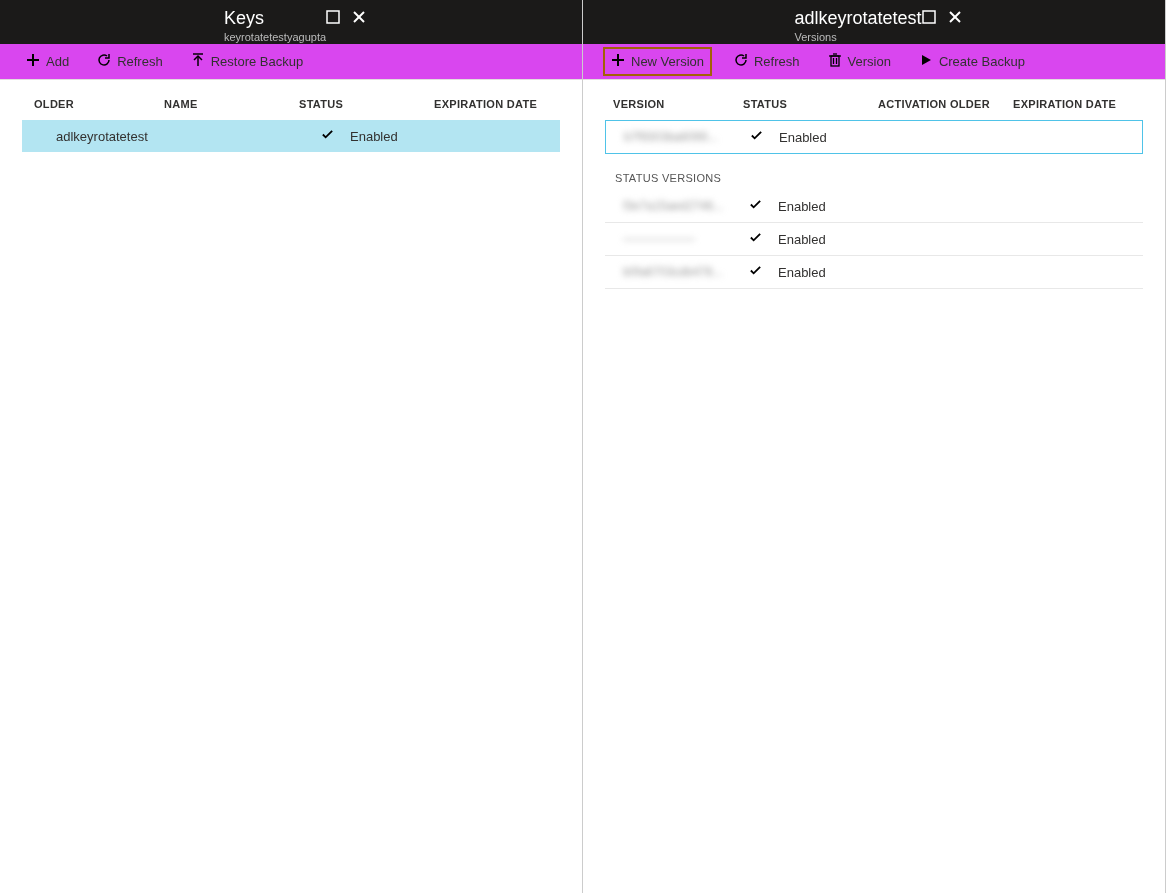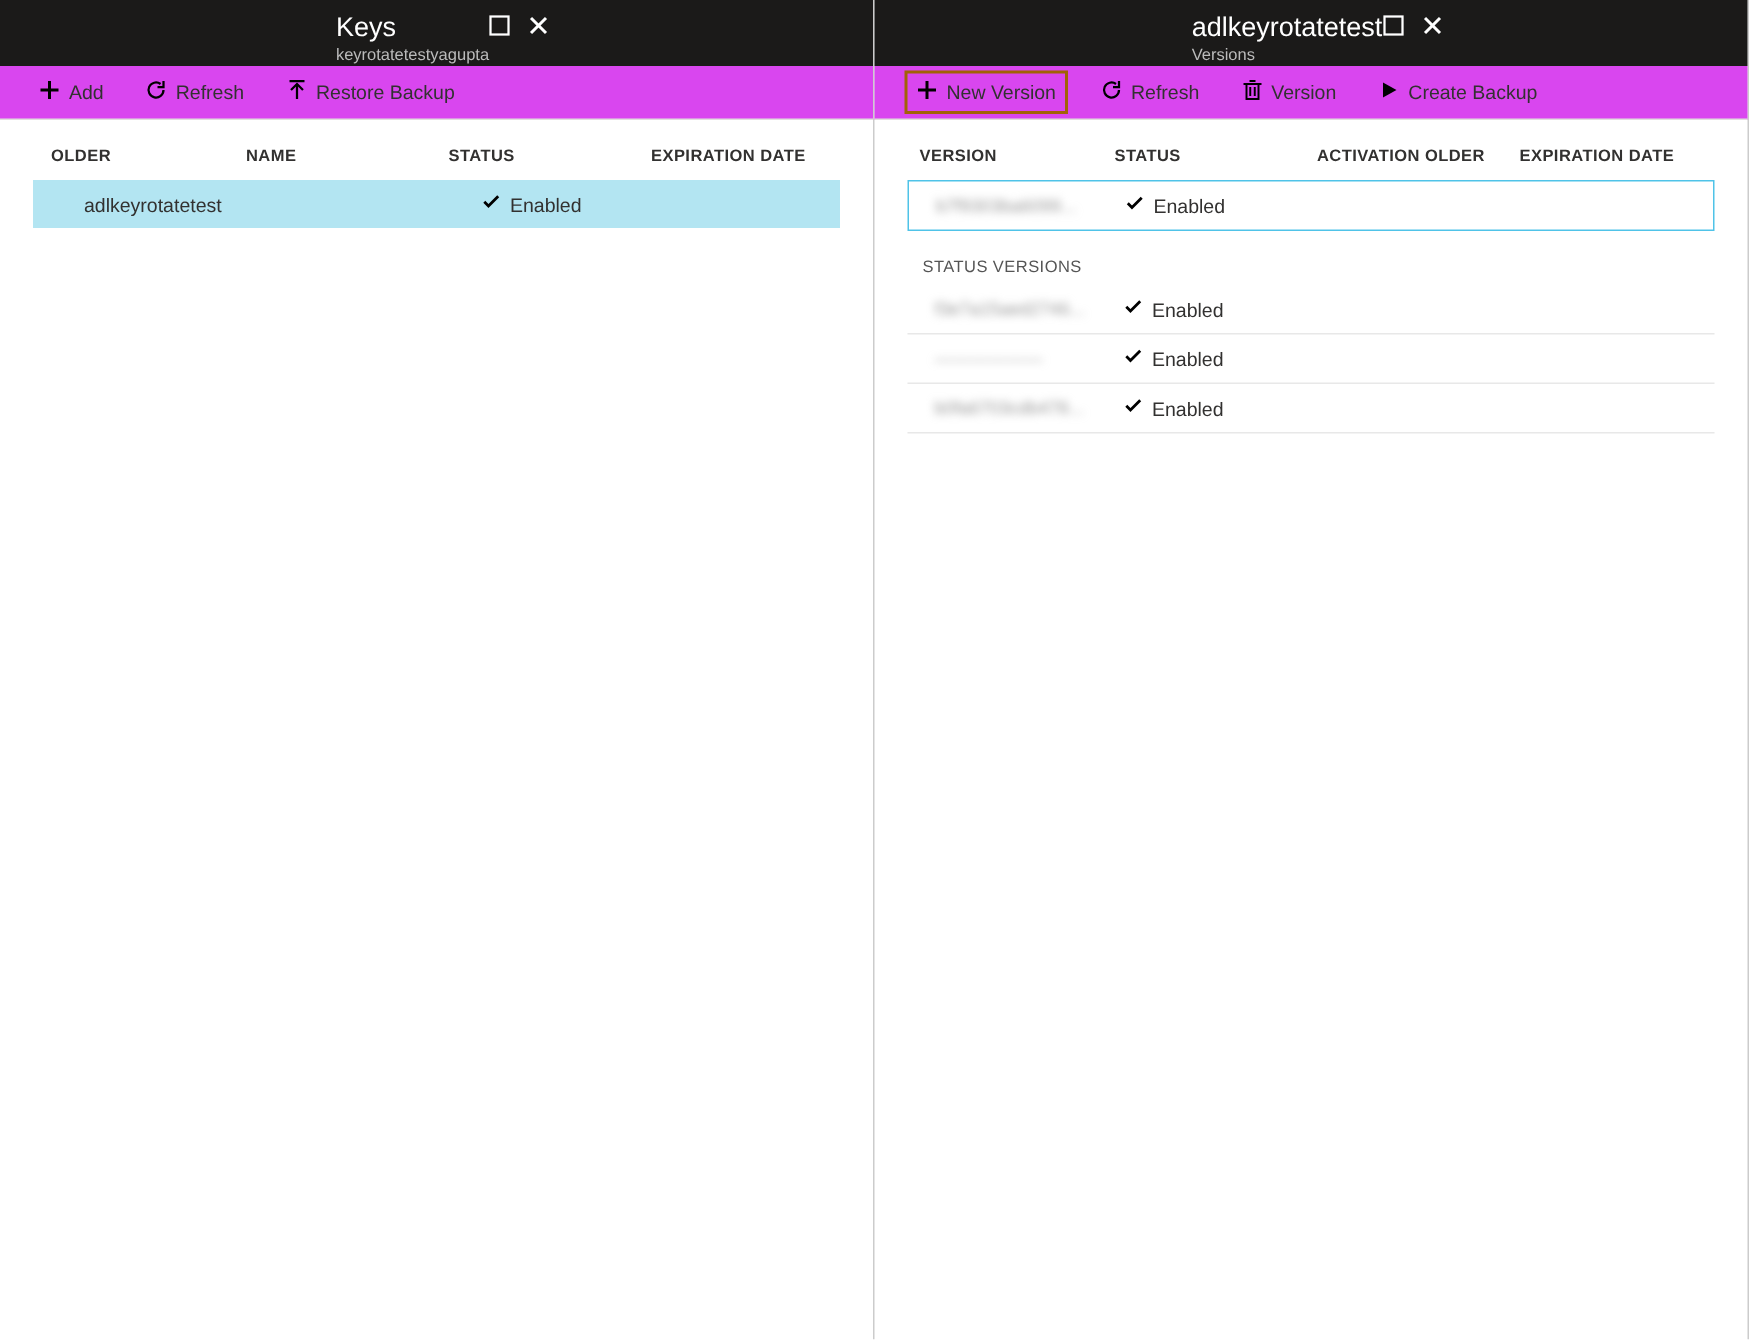--- a/index.html
+++ b/index.html
@@ -111,21 +111,21 @@
   }
   .vrow .version-id {
     width: 126px;
     color: #999;
     filter: blur(3px);
     user-select: none;
     font-size: 12px;
     overflow: hidden;
     white-space: nowrap;
   }
-  .status-cell { display: flex; align-items: center; gap: 6px; flex: 1; }
+  .status-cell { display: flex; align-items: center; gap: 16px; flex: 1; }
   .check svg { width: 13px; height: 13px; }
 </style>
 </head>
 <body>
 
 <div class="blade left">
   <div class="blade-header">
     <div class="titles">
       <div class="blade-title">Keys</div>
       <div class="blade-subtitle">keyrotatetestyagupta</div>

